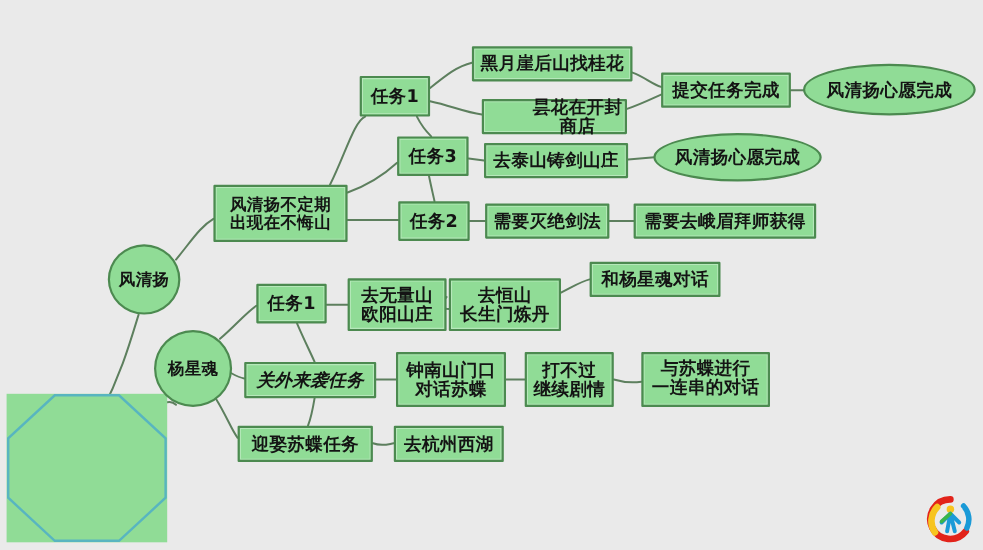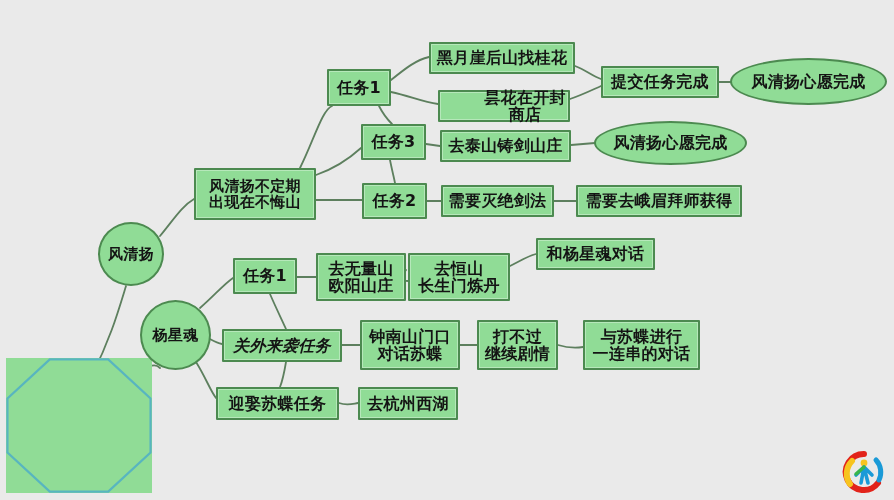--- a/index.html
+++ b/index.html
@@ -158,21 +158,21 @@
       <div class="node rect" style="left: 316px; top: 253px; width: 90px; height: 48px; font-size: 16px; background: rgb(144, 220, 150); border-color: rgb(76, 138, 80);"><span style="white-space: pre-line;">去无量山
 欧阳山庄</span></div>
       <div class="node rect" style="left: 408px; top: 253px; width: 102px; height: 48px; font-size: 16px; background: rgb(144, 220, 150); border-color: rgb(76, 138, 80);"><span style="white-space: pre-line;">去恒山
 长生门炼丹</span></div>
       <div class="node rect" style="left: 536px; top: 238px; width: 119px; height: 32px; font-size: 16px; background: rgb(144, 220, 150); border-color: rgb(76, 138, 80);"><span style="white-space: pre-line;">和杨星魂对话</span></div>
       <div class="node rect" style="left: 222px; top: 329px; width: 120px; height: 33px; font-size: 16px; background: rgb(144, 220, 150); border-color: rgb(76, 138, 80); font-style: italic;"><span style="white-space: pre-line;">关外来袭任务</span></div>
       <div class="node rect" style="left: 360px; top: 320px; width: 100px; height: 50px; font-size: 16px; background: rgb(144, 220, 150); border-color: rgb(76, 138, 80);"><span style="white-space: pre-line; text-align: center;">钟南山门口
 对话苏蝶</span></div>
       <div class="node rect" style="left: 477px; top: 320px; width: 81px; height: 50px; font-size: 16px; background: rgb(144, 220, 150); border-color: rgb(76, 138, 80);"><span style="white-space: pre-line;">打不过
 继续剧情</span></div>
-      <div class="node rect" style="left: 583px; top: 320px; width: 117px; height: 50px; font-size: 16px; background: rgb(144, 220, 150); border-color: rgb(76, 138, 80);"><span style="white-space: pre-line;">与苏蝶进行
+      <div class="node rect" style="left: 583px; top: 320px; width: 117px; height: 50px; font-size: 16px; background: rgb(144, 220, 150); border-color: rgb(76, 138, 80); font-family: Liberation Mono, monospace;"><span style="white-space: pre-line;">与苏蝶进行
 一连串的对话</span></div>
       <div class="node rect" style="left: 216px; top: 387px; width: 123px; height: 33px; font-size: 16px; background: rgb(144, 220, 150); border-color: rgb(76, 138, 80);"><span style="white-space: pre-line;">迎娶苏蝶任务</span></div>
       <div class="node rect" style="left: 358px; top: 387px; width: 100px; height: 33px; font-size: 16px; background: rgb(144, 220, 150); border-color: rgb(76, 138, 80);"><span style="white-space: pre-line;">去杭州西湖</span></div>
     </div>
 
   <div id="watermark">
     <svg width="44" height="44" viewBox="0 0 44 44">
       <g>
         <path d="M22 4 A18 18 0 1 0 36 33" fill="none" stroke="#e2231a" stroke-width="6" stroke-linecap="round"></path>
         <path d="M8 34 A18 18 0 0 1 10 11" fill="none" stroke="#f7c41f" stroke-width="6" stroke-linecap="round"></path>

